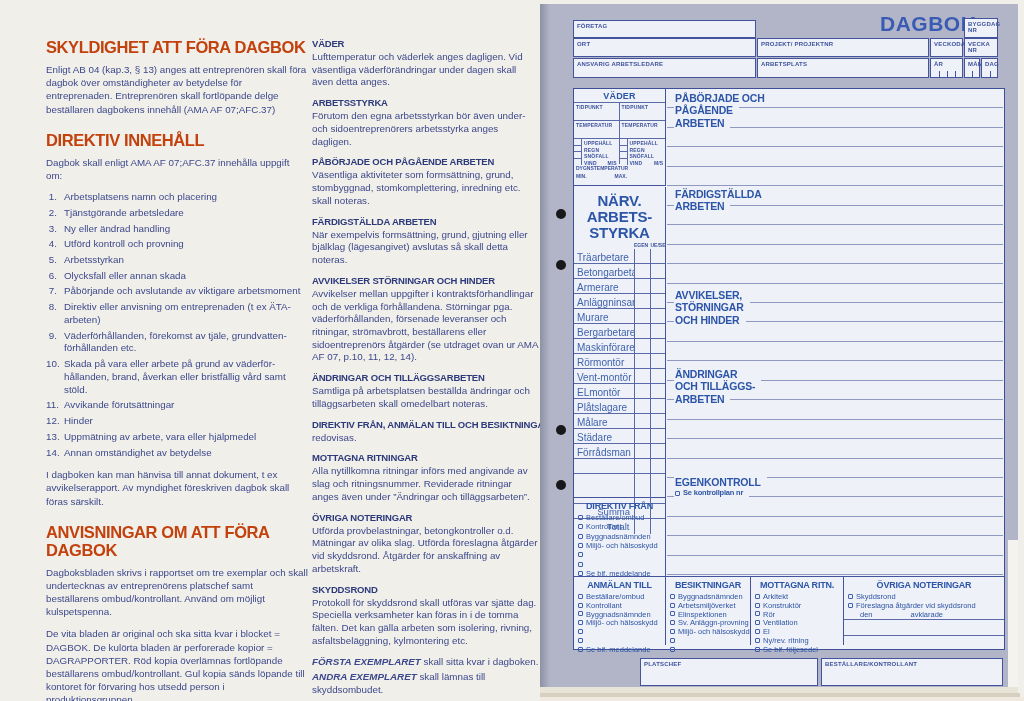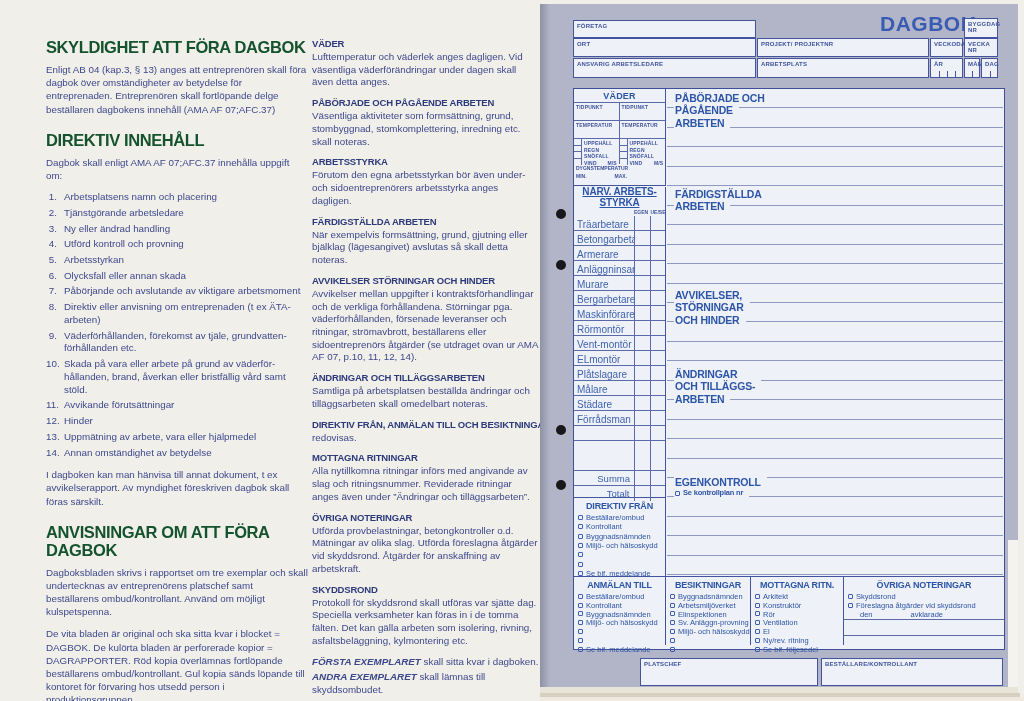--- a/index.html
+++ b/index.html
@@ -3,21 +3,21 @@
 <meta charset="utf-8">
 <style>
   * { margin:0; padding:0; box-sizing:border-box; }
   body { background:#d8d5cc; font-family:"Liberation Sans", sans-serif; }
   .stage { position:relative; width:1024px; height:701px; background:#f1efe9; overflow:hidden; }
 
   
   .page-left { position:absolute; left:0; top:0; width:540px; height:701px; background:#f1efe9; }
   .col1 { position:absolute; left:46px; top:38px; width:262px; }
   .col2 { position:absolute; left:312px; top:38px; width:228px; }
-  .h1 { font-size:16.5px; font-weight:bold; color:#14532d; letter-spacing:-0.4px; margin:0 0 7px; line-height:1.1; }
+  .h1 { font-size:16.5px; font-weight:bold; color:#c2410c; letter-spacing:-0.4px; margin:0 0 7px; line-height:1.1; }
   .h1.mt { margin-top:15px; }
   .p  { font-size:9.8px; line-height:1.34; color:#3c488c; margin:0 0 9px; }
   .list { margin:2px 0 9px; }
   .li { display:flex; margin-bottom:3px; font-size:9.8px; line-height:1.3; color:#3c488c; }
   .li .n { width:18px; text-align:right; padding-right:7px; flex:none; }
   .li .t { flex:1; }
   .s { margin-bottom:8px; }
   .sh { font-size:9.5px; font-weight:bold; color:#2c3a7c; letter-spacing:-0.2px; margin-bottom:2px; white-space:nowrap; }
   .sp { font-size:9.8px; line-height:1.3; color:#3c488c; }
   .ex { font-size:9.8px; line-height:1.3; color:#3c488c; margin-bottom:3px; }
@@ -50,21 +50,21 @@
   .vrow { display:flex; align-items:stretch; height:6.5px; font-size:5px; color:#3e529c; font-weight:bold; }
   .cbcell { width:8px; border-right:1px solid #5a69a8; border-bottom:1px solid #5a69a8; flex:none; }
   .vrow:last-child .cbcell { border-bottom:none; }
   .vlab { padding:1px 0 0 2px; flex:1; letter-spacing:.2px;}
   .vms { padding:1px 2px 0 0; }
   .vdygn { height:21px; padding:1px 2px 0 2px; font-size:5px; font-weight:bold; color:#3e529c; }
   .vminmax { display:flex; margin-top:2px; }
   .vminmax span:last-child { margin-left:28px; }
   
   .styrka { top:98px; height:311px; border-bottom:1px solid #44549c; }
-  .sttitle { text-align:center; font-size:10px; font-weight:bold; color:#2c55a8; line-height:1.08; padding-top:0; letter-spacing:-.2px;text-decoration:underline;}
+  .sttitle { text-align:center; font-size:15px; font-weight:bold; color:#2c55a8; line-height:1.08; padding-top:6px; letter-spacing:-.2px;}
   .stheads { position:relative; height:7px; font-size:5px; font-weight:bold; color:#3e529c; }
   .stheads .cegen { position:absolute; left:59px; width:16px; text-align:center; }
   .stheads .cuese { position:absolute; left:76px; width:16px; text-align:center; }
   .wrow { display:flex; height:15px; border-bottom:1px solid #5a69a8; }
   .wrow.tall { height:30px; }
   .wrow.last { border-bottom:none;justify-content:center; }
   .wname { width:60px; font-size:10px; color:#3f62ae; padding:3px 0 0 3px; flex:none; overflow:hidden; white-space:nowrap;}
   .wname.sum { text-align:right; padding-right:4px; font-size:9.5px; padding-top:2px;}
   .wc { width:16px; border-left:1px solid #5a69a8; flex:none; }
   
@@ -172,26 +172,26 @@
       <div class="p">De vita bladen är original och ska sitta kvar i blocket = DAGBOK. De kulörta bladen är perforerade kopior = DAGRAPPORTER. Röd kopia överlämnas fortlöpande beställa­rens ombud/kontrollant. Gul kopia sänds löpande till kontoret för förvaring hos utsedd person i produktionsgruppen.</div>
 
     </div>
 
     <div class="col2">
       <div class="s">
           <div class="sh">VÄDER</div>
           <div class="sp">Lufttemperatur och väderlek anges dagligen. Vid väsentliga väderförändringar under dagen skall även detta anges.</div>
         </div>
       <div class="s">
+          <div class="sh">ARBETSSTYRKA</div>
+          <div class="sp">Förutom den egna arbetsstyrkan bör även under- och sidoentreprenörers arbetsstyrka anges dagligen.</div>
+        </div>
+      <div class="s">
           <div class="sh">PÅBÖRJADE OCH PÅGÅENDE ARBETEN</div>
           <div class="sp">Väsentliga aktiviteter som formsättning, grund, stombyggnad, stomkomplettering, inredning etc. skall noteras.</div>
-        </div>
-      <div class="s">
-          <div class="sh">ARBETSSTYRKA</div>
-          <div class="sp">Förutom den egna arbetsstyrkan bör även under- och sidoentreprenörers arbetsstyrka anges dagligen.</div>
         </div>
       <div class="s">
           <div class="sh">FÄRDIGSTÄLLDA ARBETEN</div>
           <div class="sp">När exempelvis formsättning, grund, gjutning eller bjälklag (lägesangivet) avslutas så skall detta noteras.</div>
         </div>
       <div class="s">
           <div class="sh">AVVIKELSER STÖRNINGAR OCH HINDER</div>
           <div class="sp">Avvikelser mellan uppgifter i kontraktsförhandlingar och de verkliga förhållandena. Störningar pga. väder­förhållanden, försenade leveranser och ritningar, ström­avbrott, beställarens eller sidoentreprenörs åtgärder (se utdraget ovan ur AMA AF 07, p.10, 11, 12, 14).</div>
         </div>
       <div class="s">

